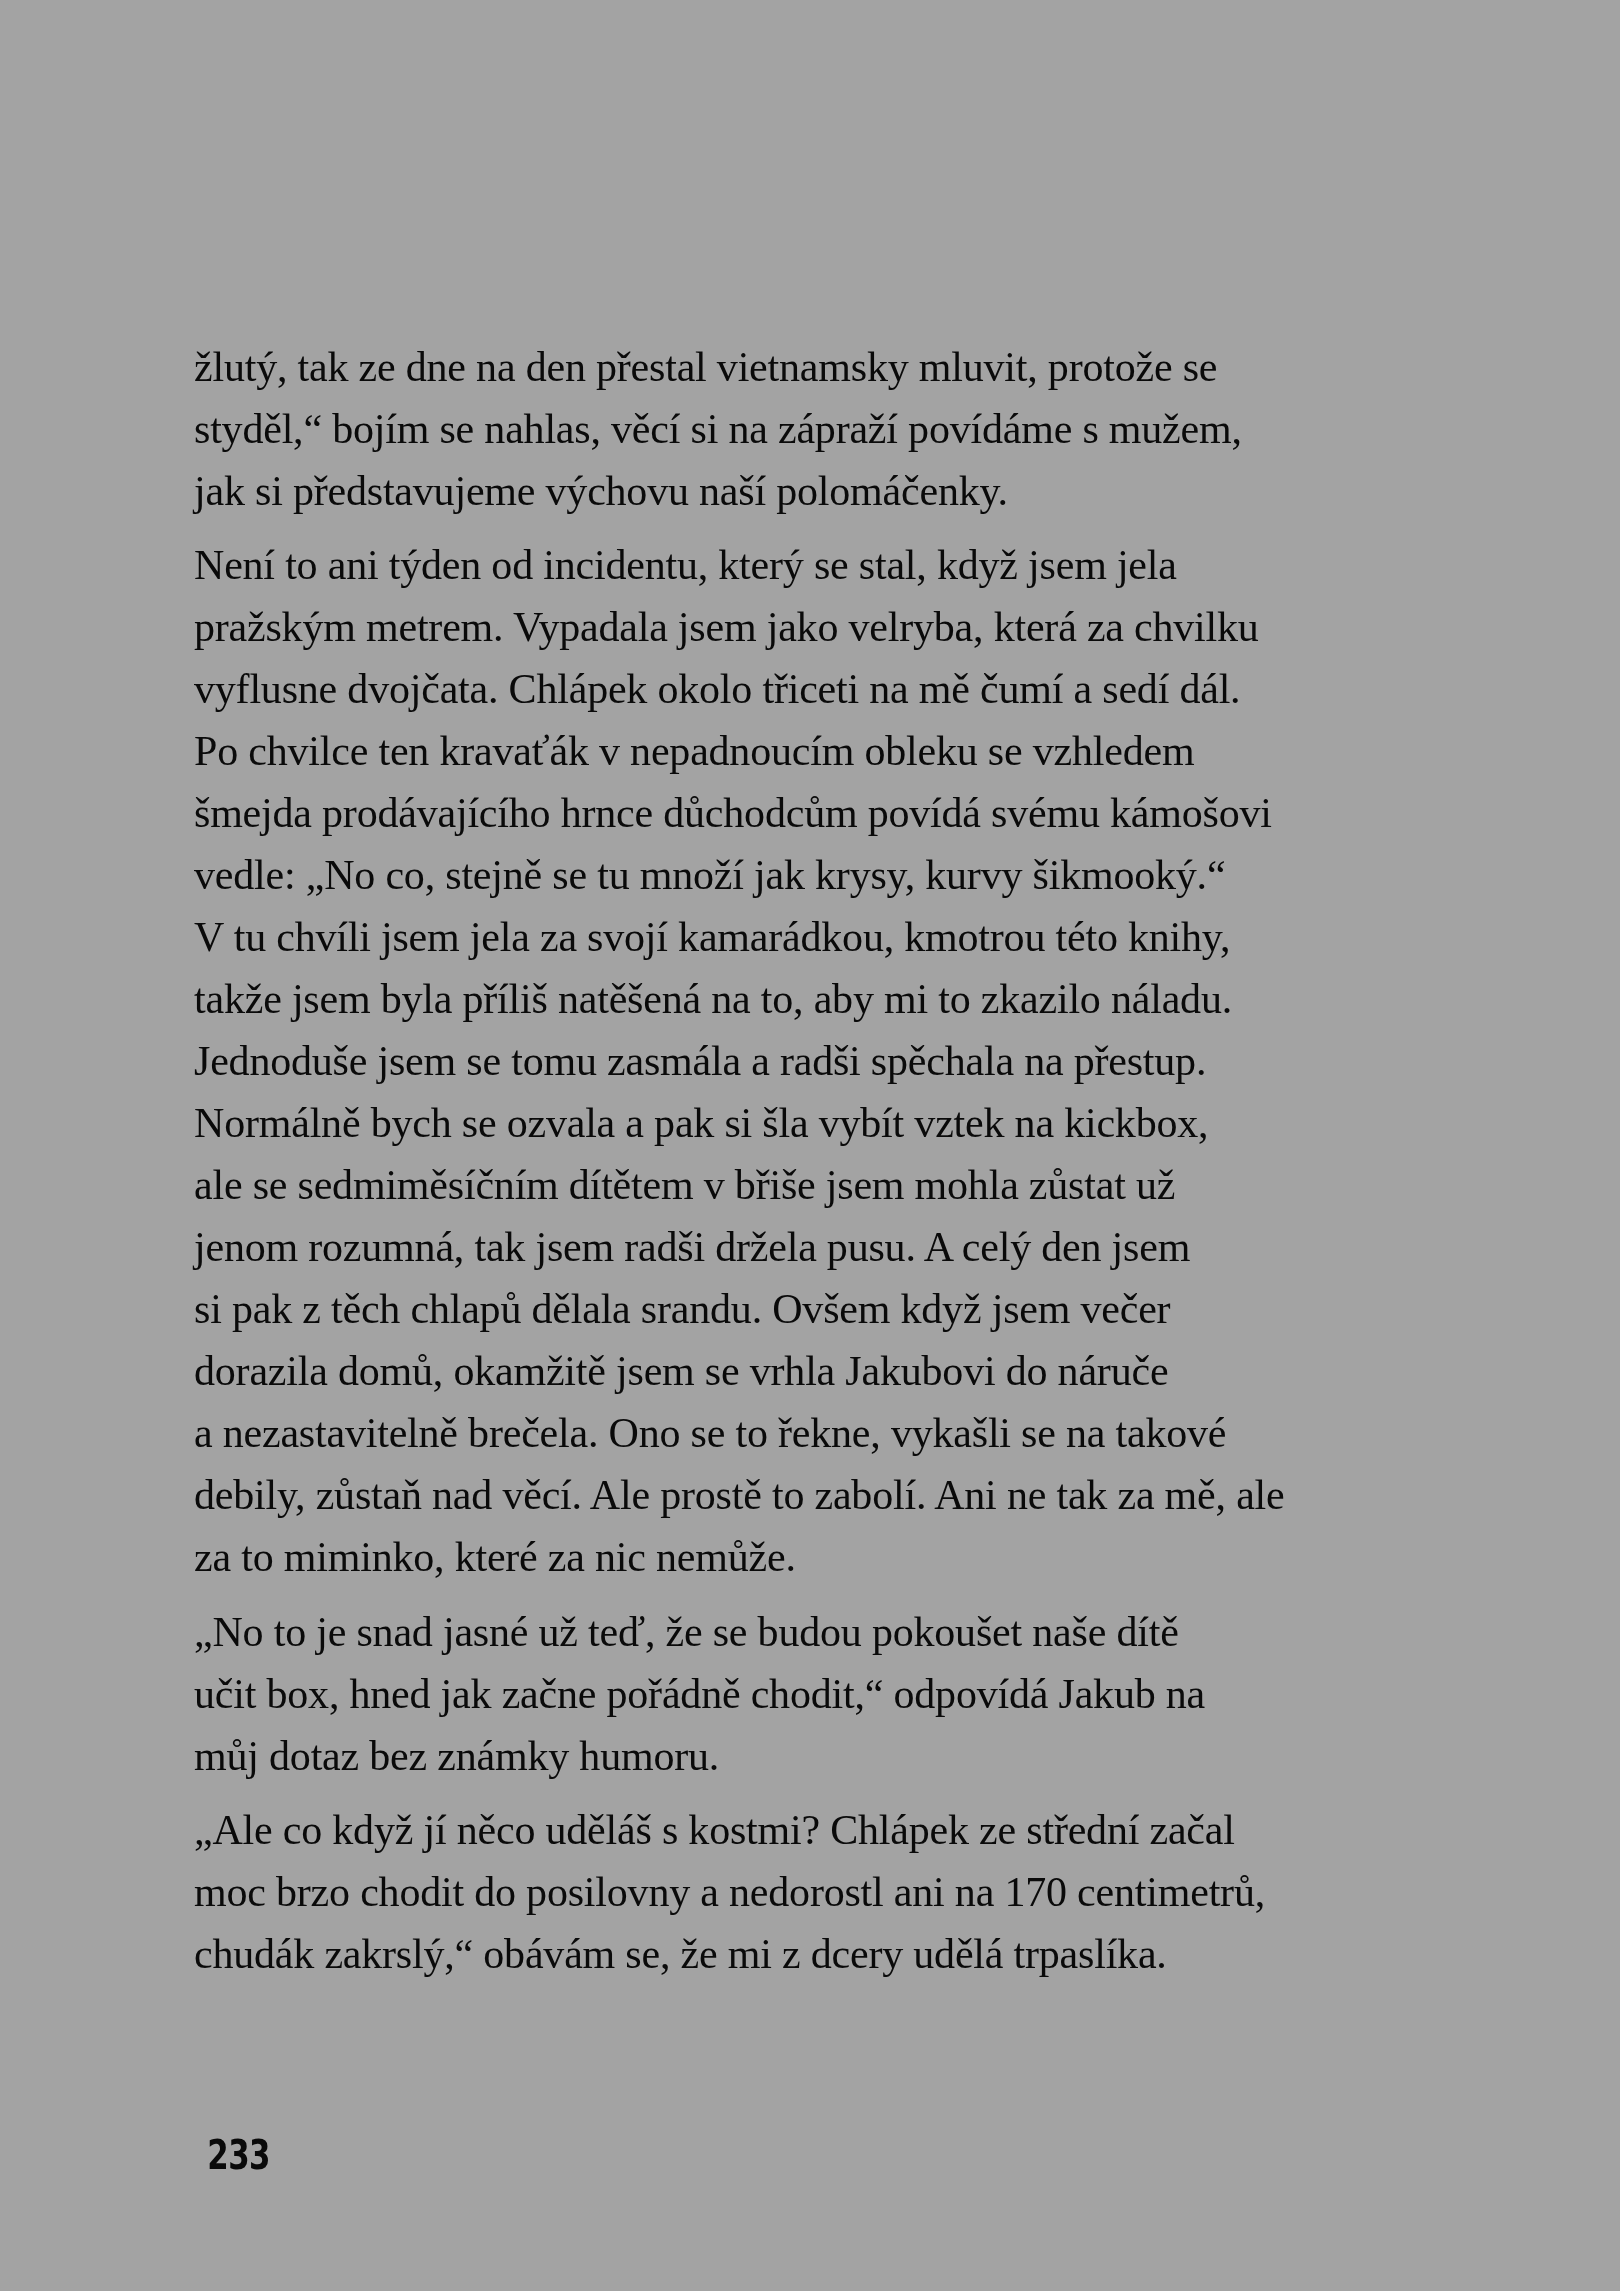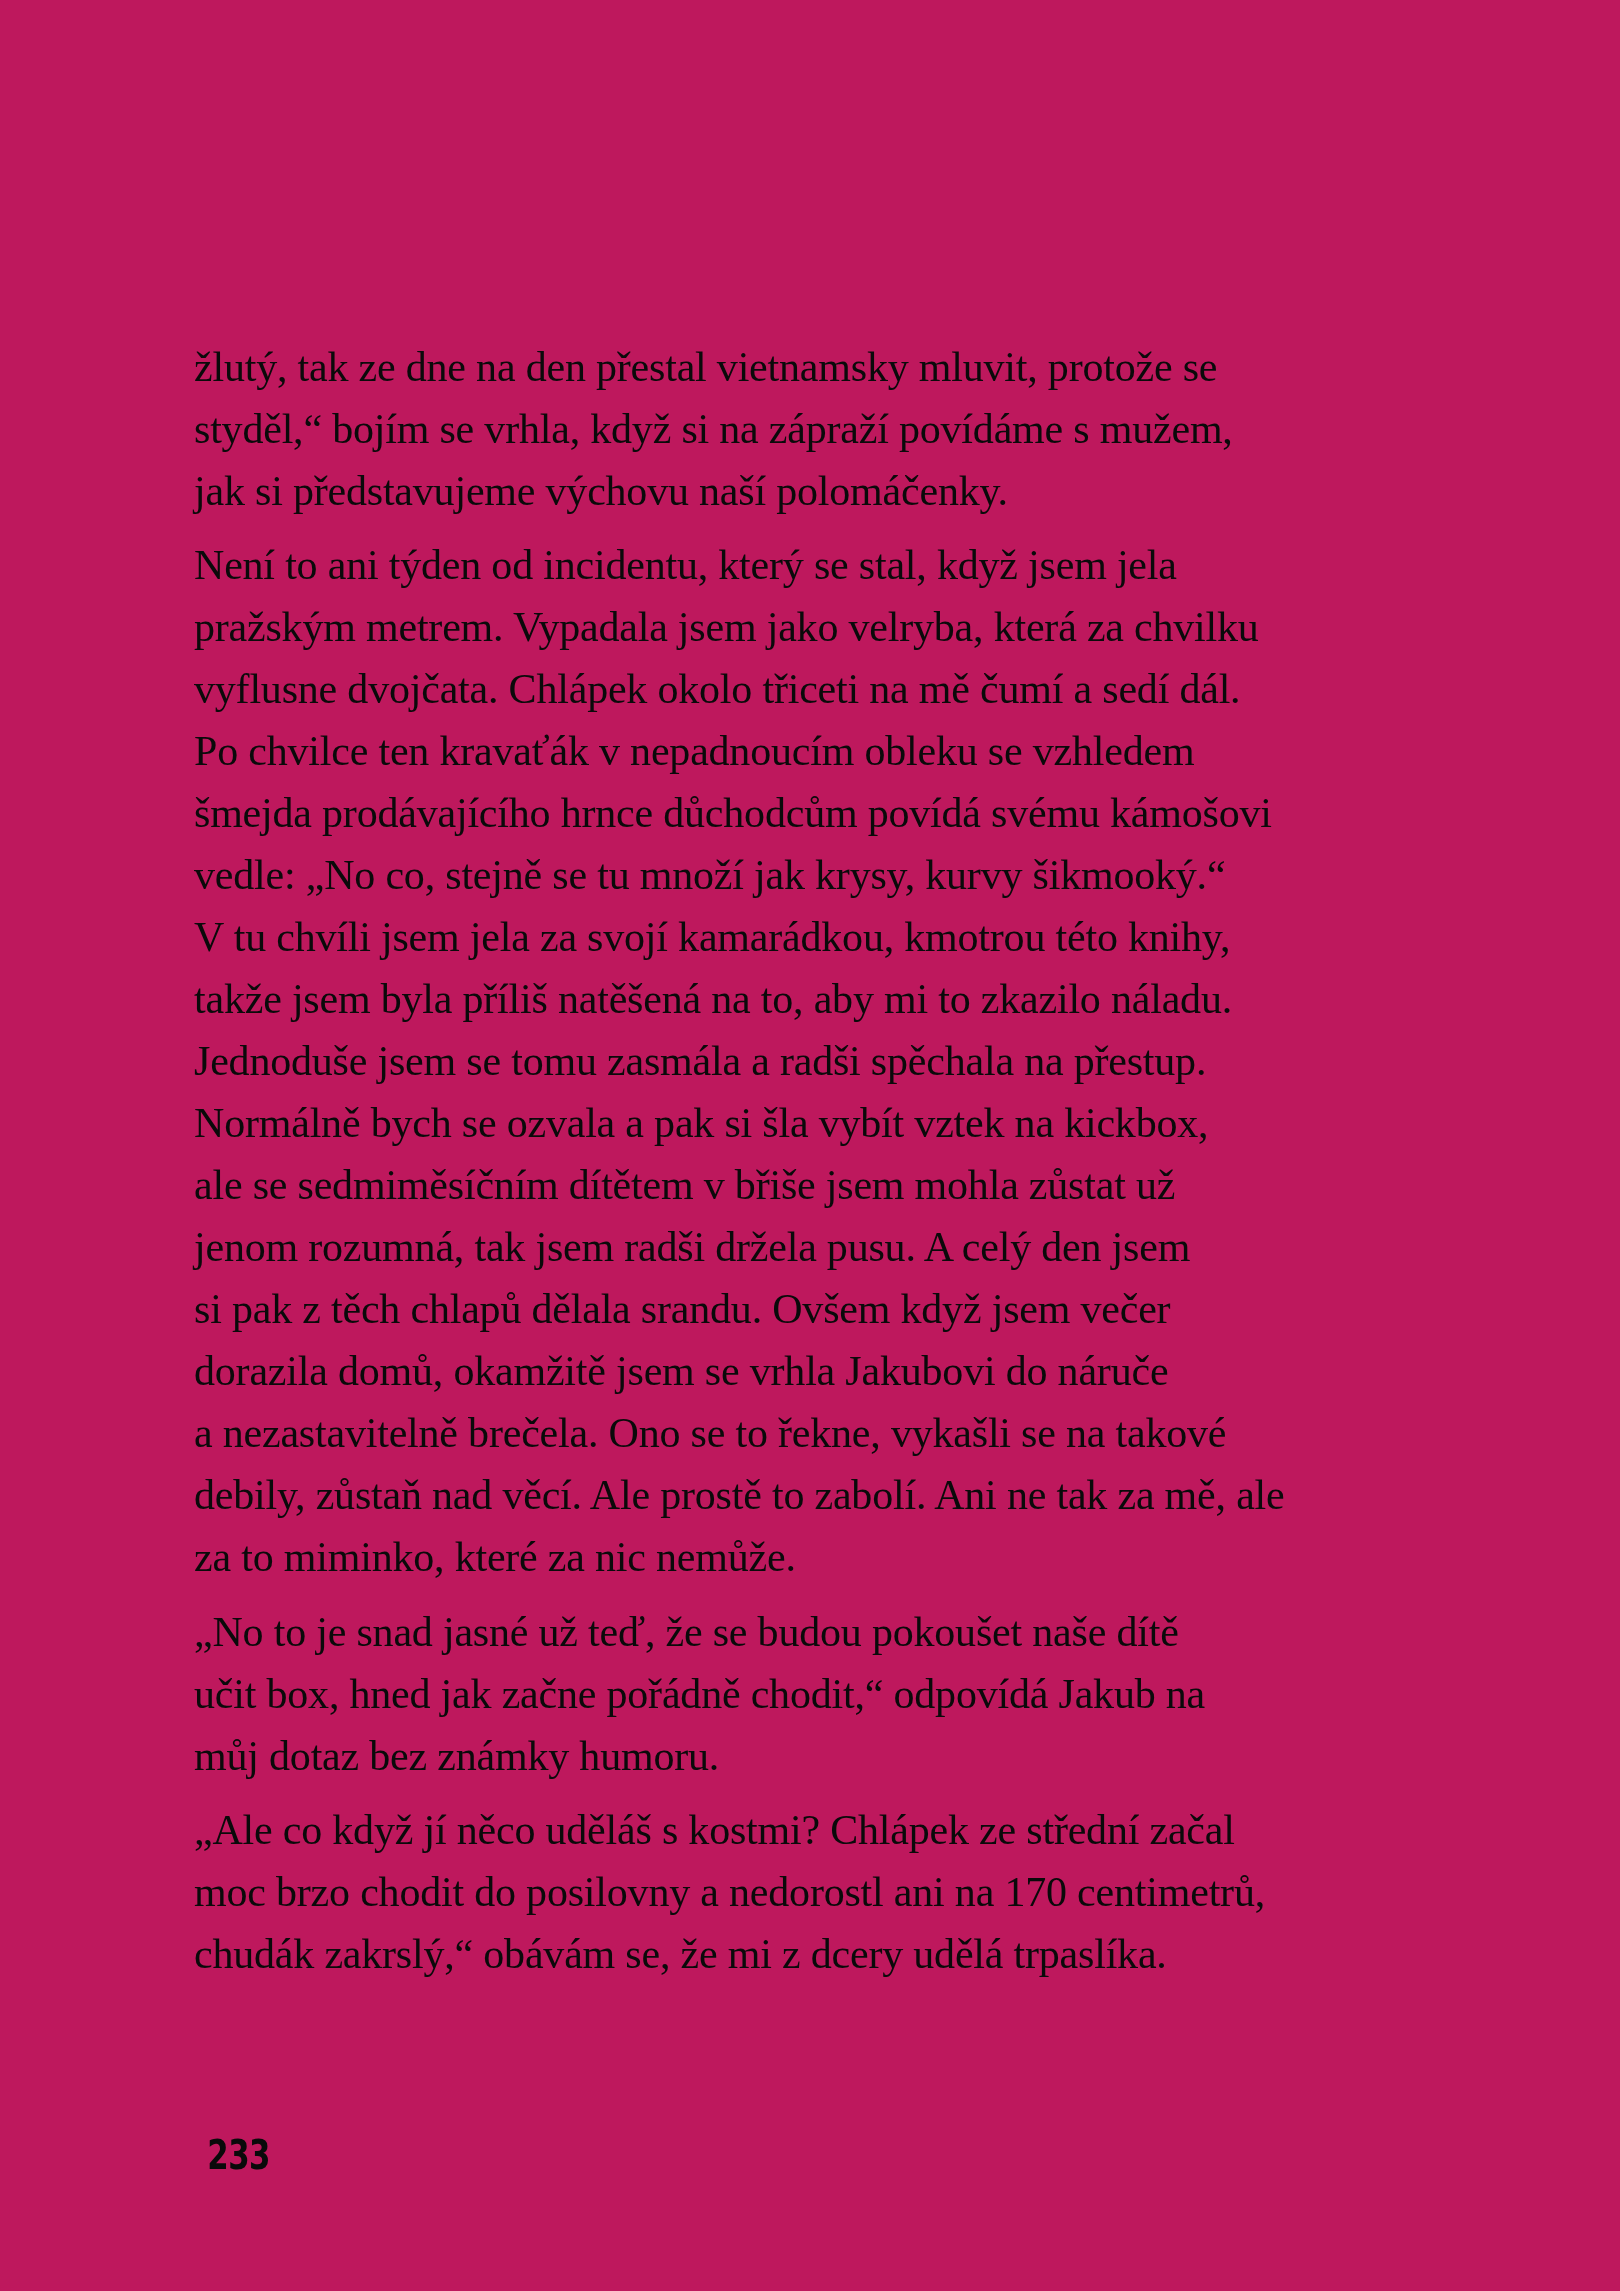--- a/index.html
+++ b/index.html
@@ -4,21 +4,21 @@
 <style>
   html, body {
     margin: 0;
     padding: 0;
     background: #ffffff;
   }
   .page {
     position: relative;
     width: 1620px;
     height: 2291px;
-    background: #be185d;
+    background: #a3a3a3;
     overflow: hidden;
     font-family: "Liberation Serif", "DejaVu Serif", serif;
     color: #0a0a0a;
   }
   .text-block {
     position: absolute;
     left: 194px;
     top: 336px;
     width: 1249px;
   }
@@ -52,21 +52,21 @@
     color: #0a0a0a;
   }
 </style>
 </head>
 <body>
 
 <div class="page">
   <div class="text-block">
       <p class="para">
         <span class="line">žlutý, tak ze dne na den přestal vietnamsky mluvit, protože se</span>
-        <span class="line">styděl,“ bojím se vrhla, když si na zápraží povídáme s mužem,</span>
+        <span class="line">styděl,“ bojím se nahlas, věcí si na zápraží povídáme s mužem,</span>
         <span class="line">jak si představujeme výchovu naší polomáčenky.</span>
       </p>
       <p class="para">
         <span class="line">Není to ani týden od incidentu, který se stal, když jsem jela</span>
         <span class="line">pražským metrem. Vypadala jsem jako velryba, která za chvilku</span>
         <span class="line">vyflusne dvojčata. Chlápek okolo třiceti na mě čumí a sedí dál.</span>
         <span class="line">Po chvilce ten kravaťák v nepadnoucím obleku se vzhledem</span>
         <span class="line">šmejda prodávajícího hrnce důchodcům povídá svému kámošovi</span>
         <span class="line">vedle: „No co, stejně se tu množí jak krysy, kurvy šikmooký.“</span>
         <span class="line">V tu chvíli jsem jela za svojí kamarádkou, kmotrou této knihy,</span>

